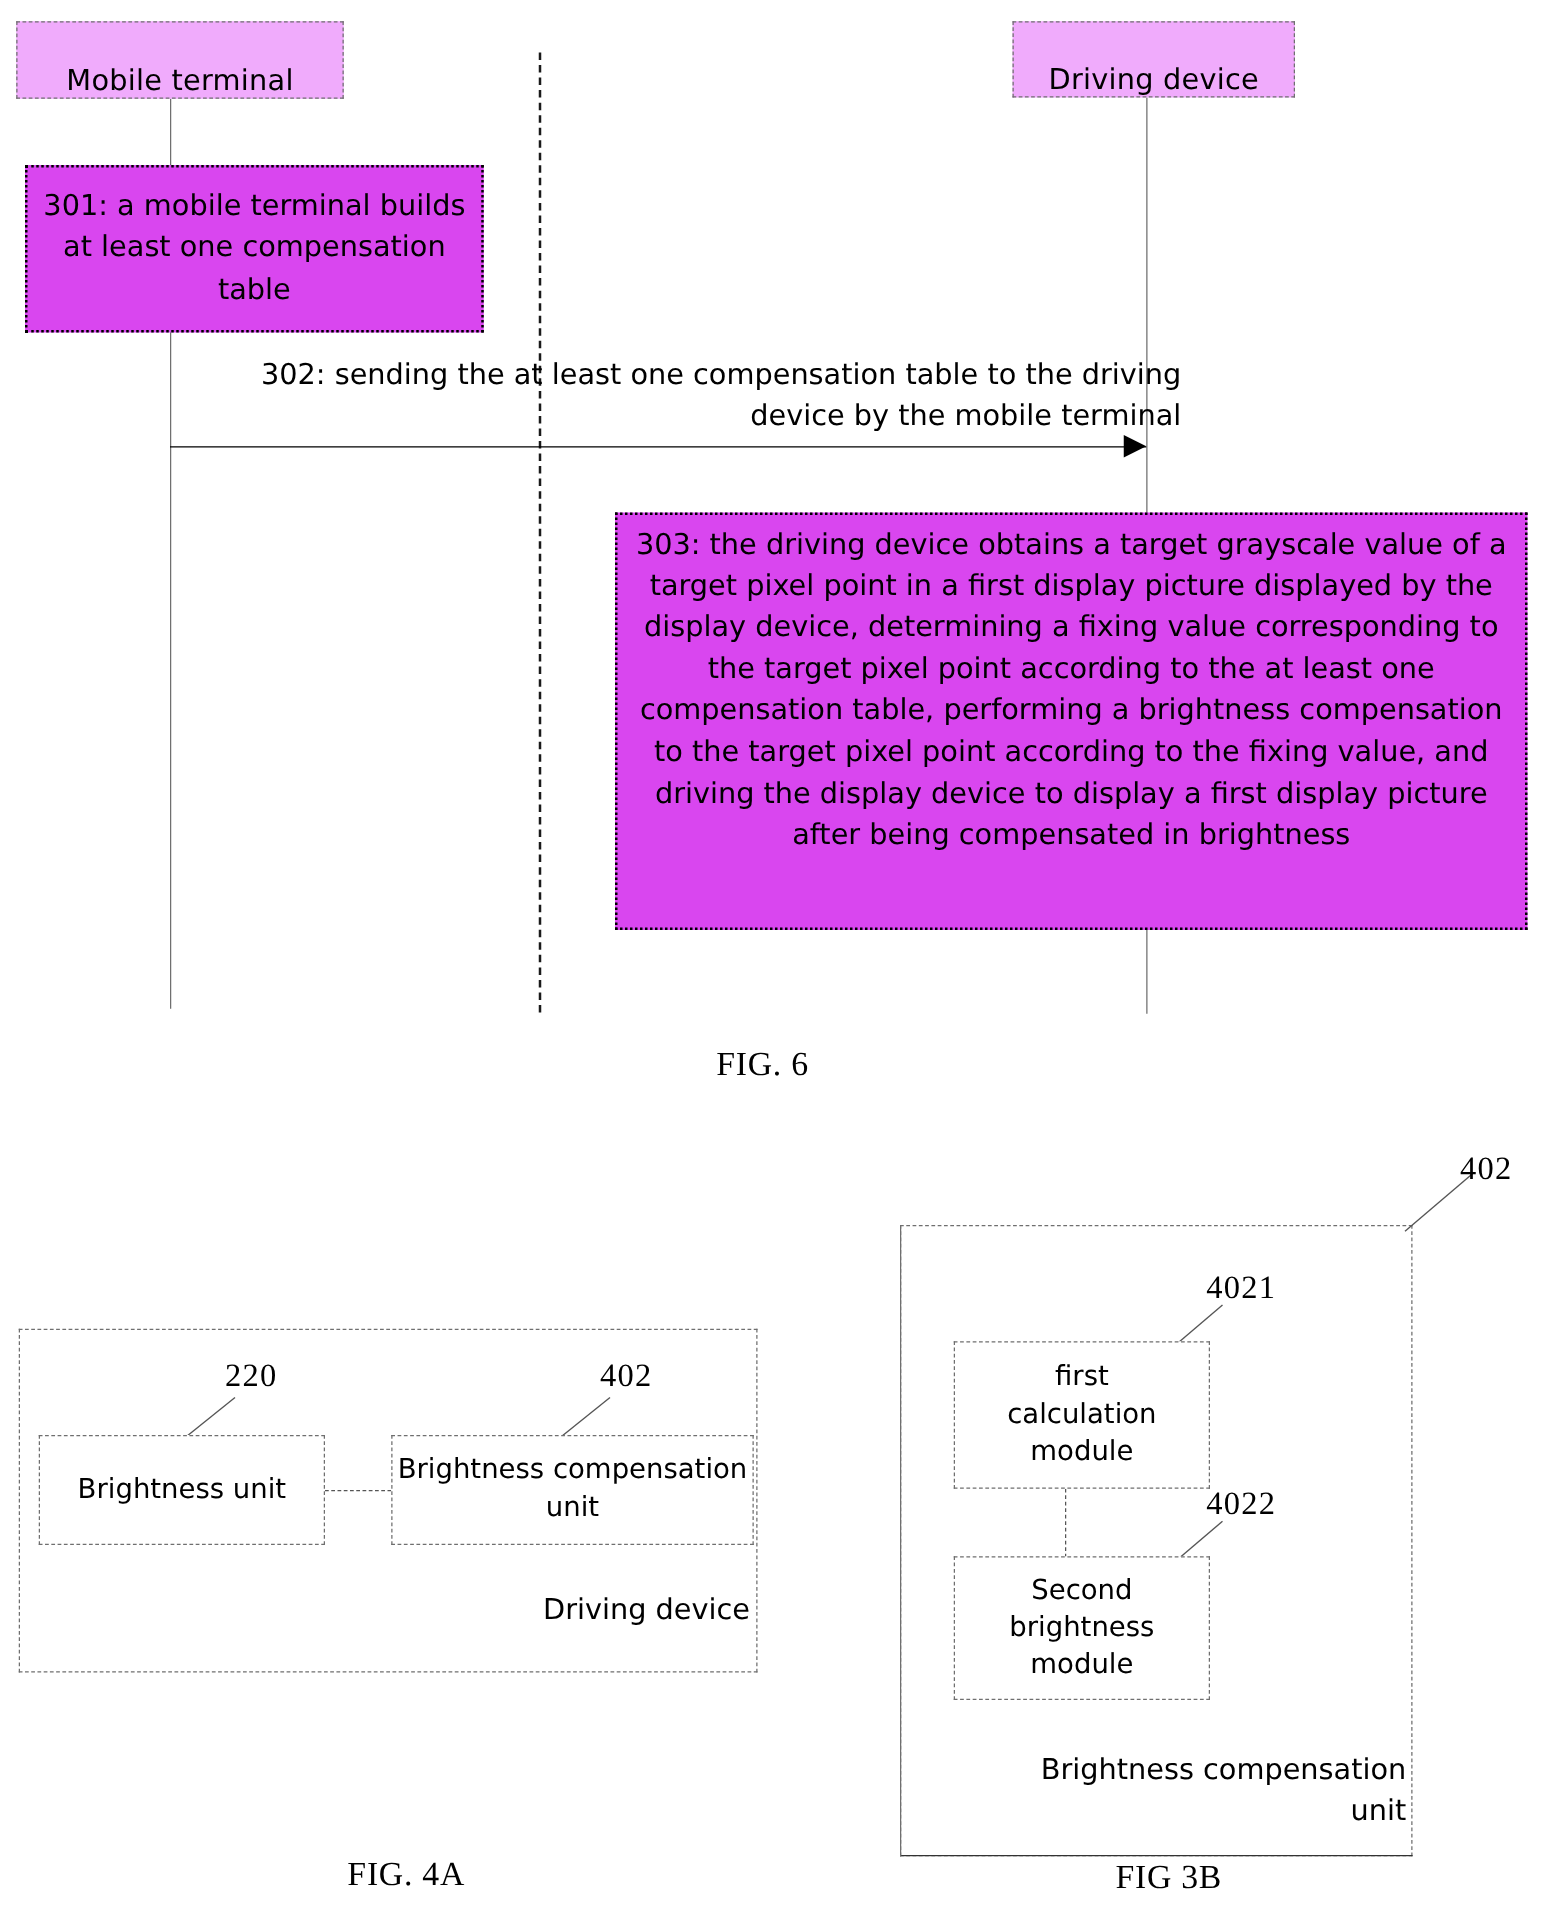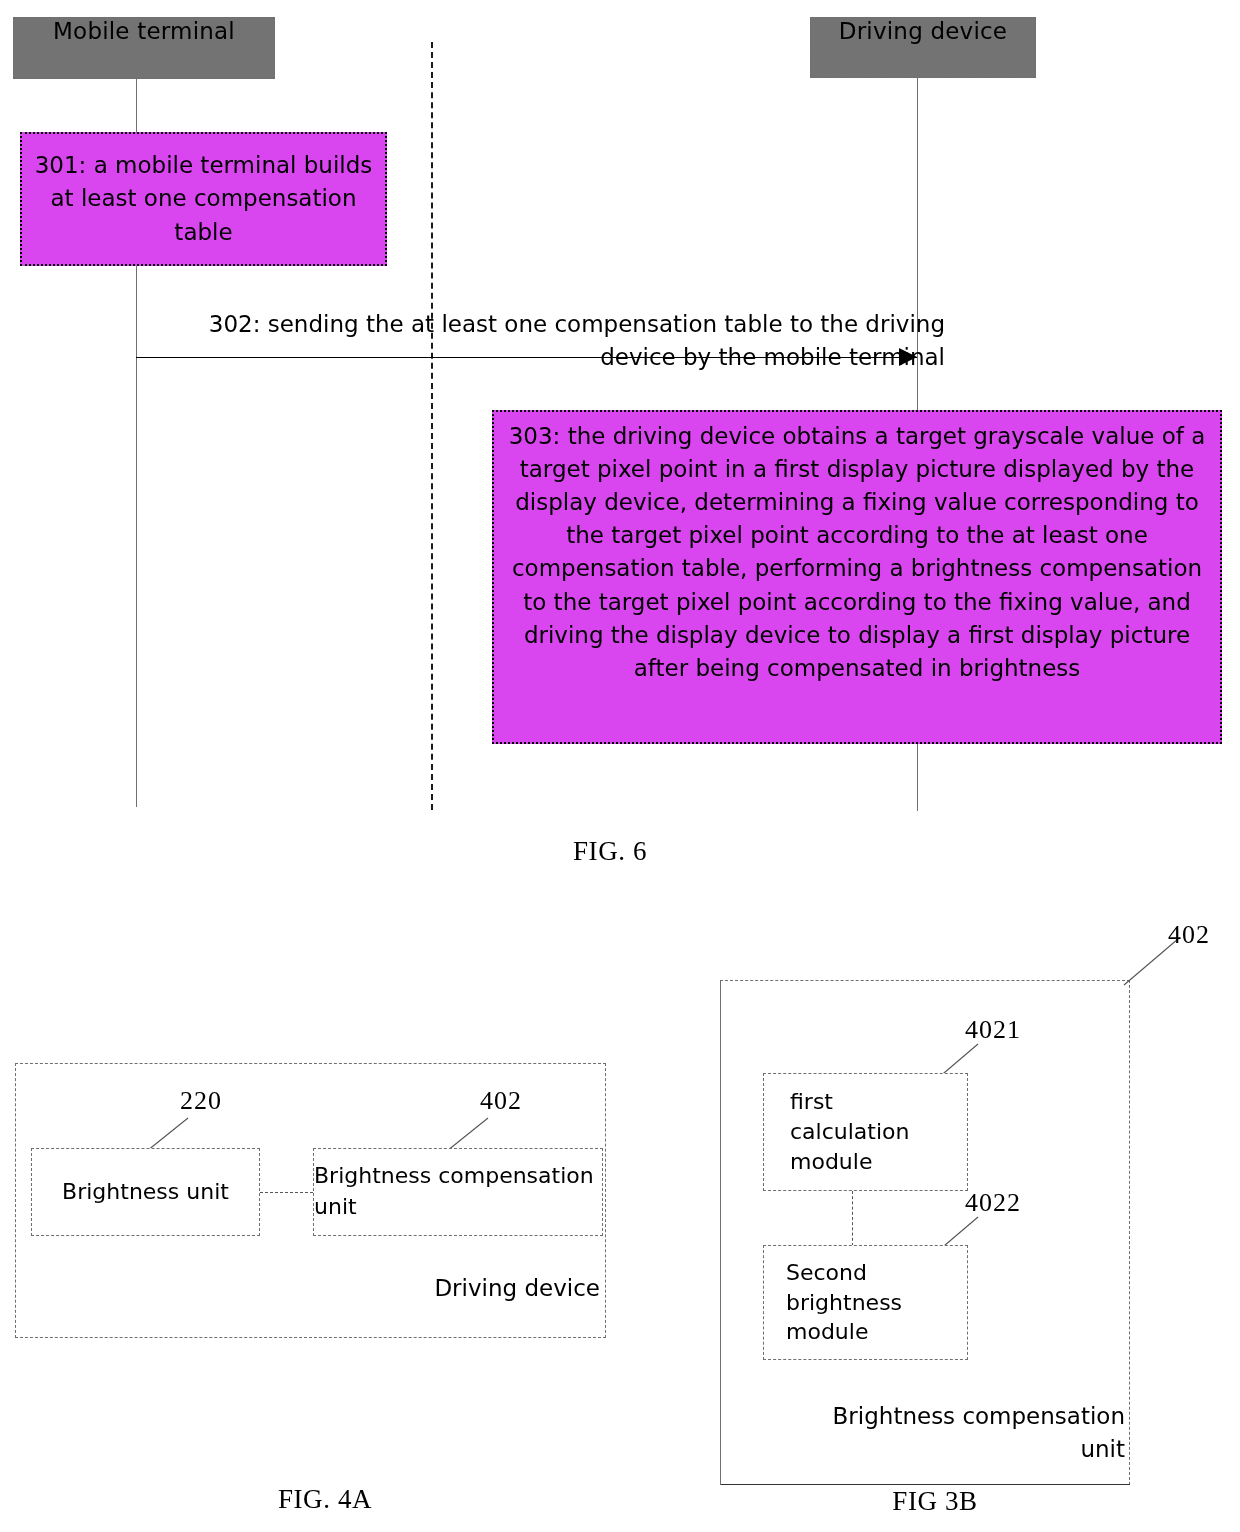--- a/index.html
+++ b/index.html
@@ -20,25 +20,25 @@
     overflow: hidden;
   }
 
   
   .abs { position: absolute; box-sizing: border-box; }
 
   
   .actor-box {
     border: 1px dashed #6f6f6f;
     display: flex;
-    align-items: flex-start;
+    align-items: flex-end;
     justify-content: center;
     font-size: 23px;
     letter-spacing: .2px;
-    background: #737373;
+    background: #f0abfc;
     z-index: 3;
   }
   .lifeline-solid {
     border-left: 1px solid #6f6f6f;
     width: 0;
     z-index: 1;
   }
   .lifeline-dashed {
     border-left: 2px dashed #1a1a1a;
     width: 0;
@@ -90,21 +90,21 @@
   .outer-container {
     border: 1px dashed #6f6f6f;
     background: #fff;
   }
   .unit-box {
     border: 1px dashed #6f6f6f;
     background: #fff;
     display: flex;
     align-items: center;
     justify-content: center;
-    text-align: left;
+    text-align: center;
     font-size: 22px;
     line-height: 1.4;
     z-index: 3;
   }
   .container-label {
     font-size: 23px;
     line-height: 1.42;
     text-align: center;
   }
   .ref-num {
@@ -144,21 +144,21 @@
     <div class="abs actor-box" style="left:810px; top:17px; width:226px; height:61px;">
       <span>Driving device</span>
     </div>
 
     <div class="abs lifeline-solid" style="left:917px; top:78px; height:733px;"></div>
 
     <div class="abs step-box" style="left:20px; top:132px; width:367px; height:134px;">
       <div class="inner">301: a mobile terminal builds at least one compensation table</div>
     </div>
 
-    <div class="abs msg-label" style="left:140px; top:284px; width:805px;margin-top:24px;">
+    <div class="abs msg-label" style="left:140px; top:284px; width:805px;">
       <span>302: sending the at least one compensation table to the driving device by the mobile terminal</span>
     </div>
 
     <div class="abs msg-line" style="left:136px; top:357px; width:781px;"></div>
     <div class="abs msg-arrow" style="left:899px; top:348px;"></div>
 
     <div class="abs step-box" style="left:492px; top:410px; width:730px; height:334px; align-items:flex-start;">
       <div class="inner" style="padding-top:8px;">303: the driving device obtains a target grayscale value of a target pixel point in a first display picture displayed by the display device, determining a fixing value corresponding to the target pixel point according to the at least one compensation table, performing a brightness compensation to the target pixel point according to the fixing value, and driving the display device to display a first display picture after being compensated in brightness</div>
     </div>
 

